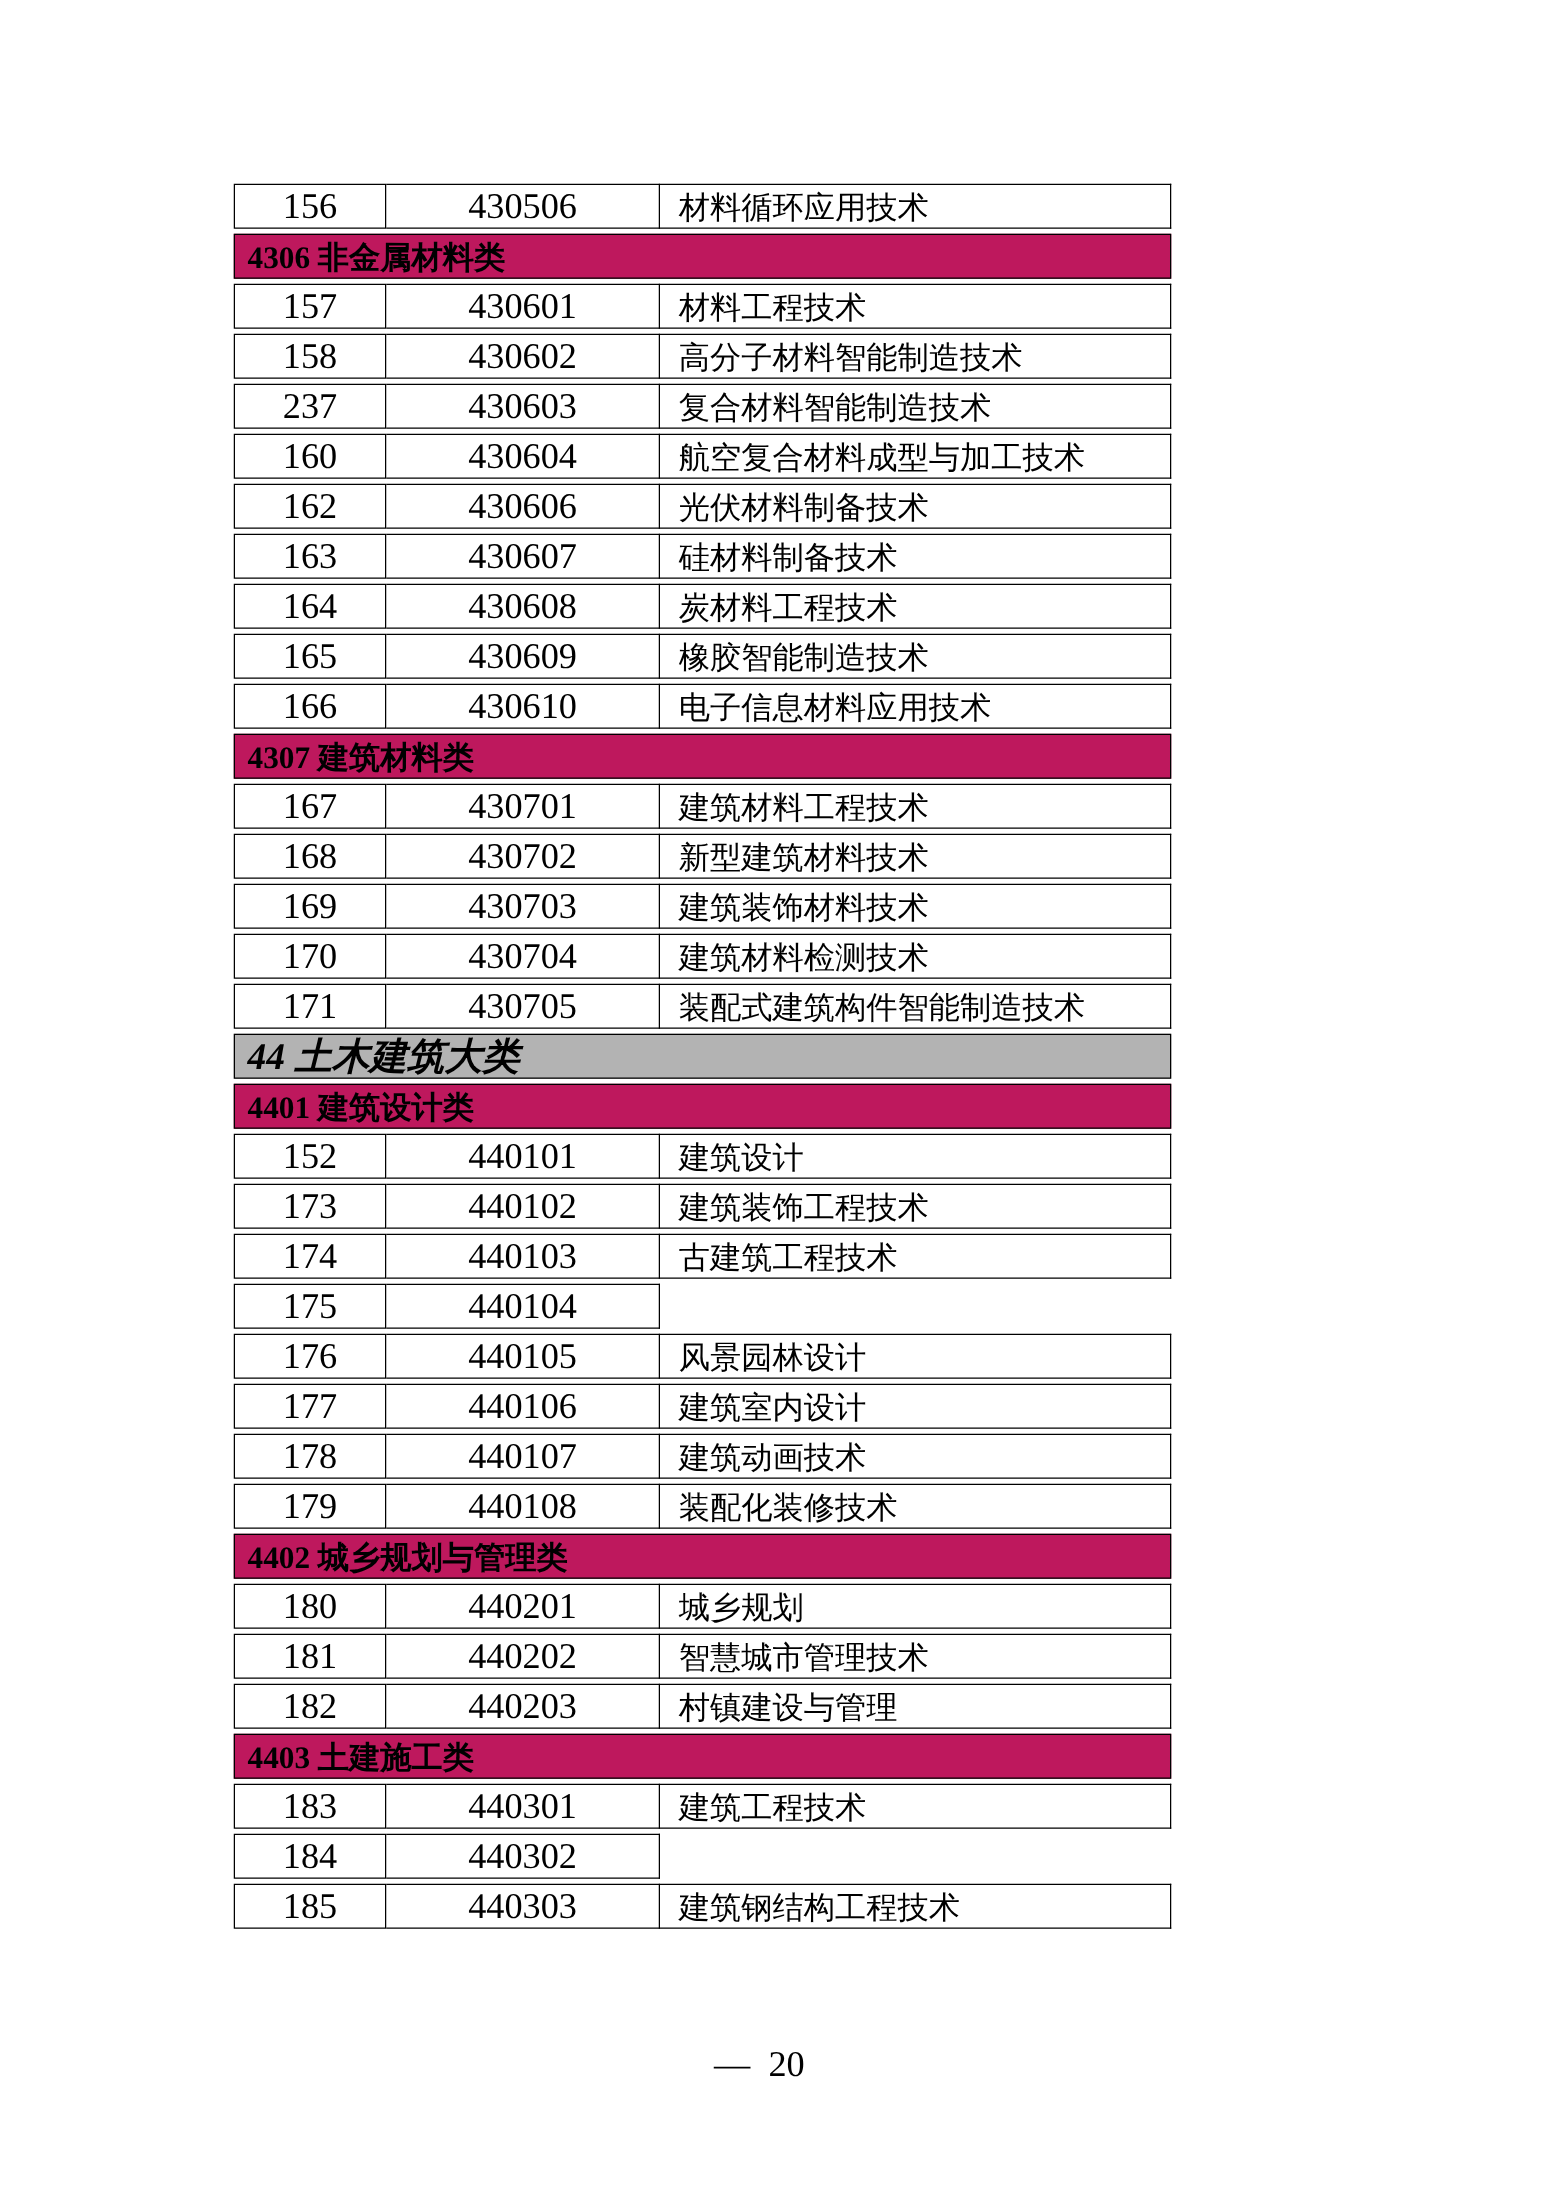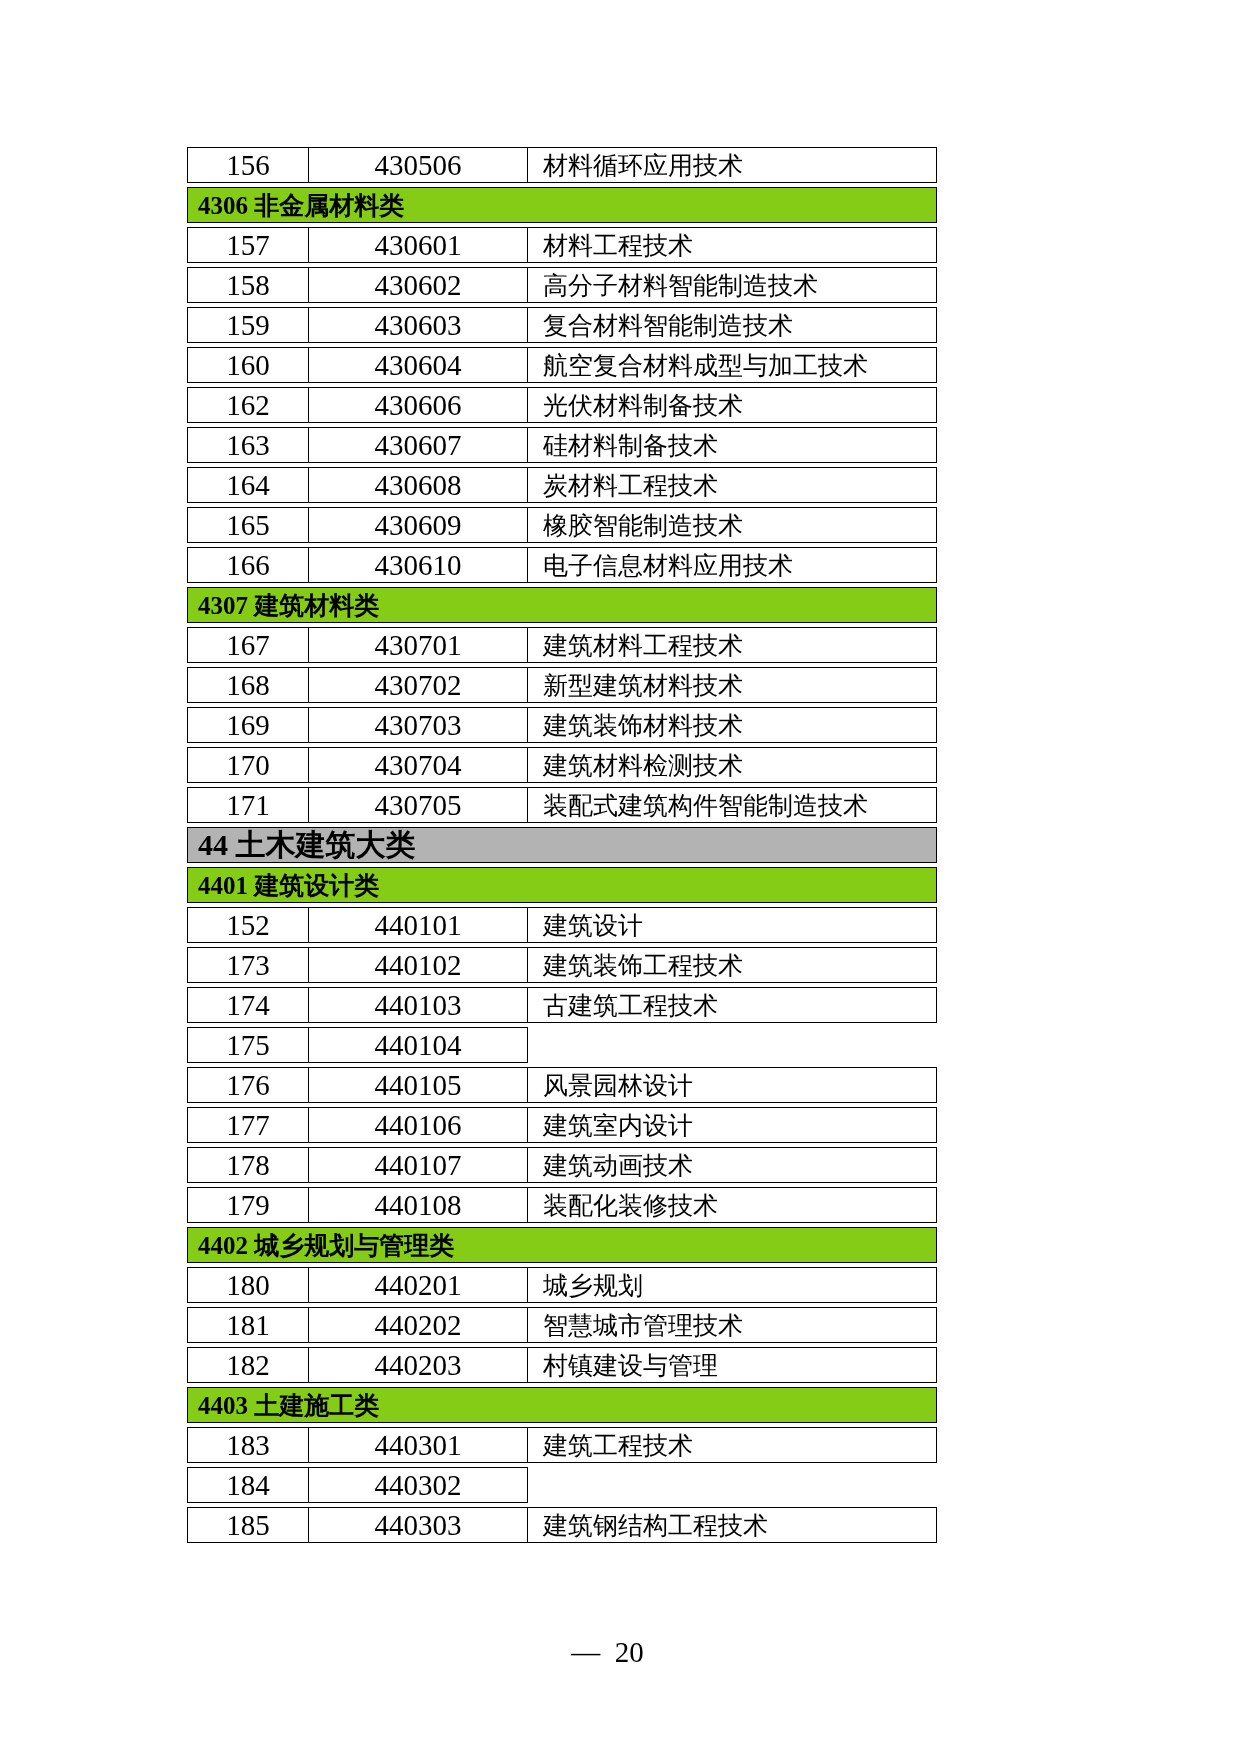--- a/index.html
+++ b/index.html
@@ -27,31 +27,32 @@
     overflow: hidden;
   }
   .c1 { width: 122px; justify-content: center; font-size: 29px; }
   .c2 { width: 219px; justify-content: center; font-size: 29px; border-left: none; }
   .c3 { width: 409px; padding-left: 15px; font-size: 25px; border-left: none; }
   .hdr {
     box-sizing: border-box;
     height: 36px;
     margin-bottom: 4px;
     border: 1.5px solid #000;
-    background: #84cc16;
+    background: #be185d;
     display: flex;
     align-items: center;
     padding-left: 10px;
     font-weight: bold;
     font-size: 25px;
     overflow: hidden;
   }
   .hdr.main {
     background: #b3b3b3;
     font-size: 30px;
+    font-style: italic;
   }
   #spec-table > :last-child { margin-bottom: 0; }
   #page-footer {
     position: absolute;
     top: 1634px;
     left: 0;
     width: 100%;
     text-align: center;
     font-size: 29px;
     line-height: 36px;
@@ -74,21 +75,21 @@
         <div class="cell c1">157</div>
         <div class="cell c2">430601</div>
         <div class="cell c3">材料工程技术</div>
       </div>
       <div class="row">
         <div class="cell c1">158</div>
         <div class="cell c2">430602</div>
         <div class="cell c3">高分子材料智能制造技术</div>
       </div>
       <div class="row">
-        <div class="cell c1">159</div>
+        <div class="cell c1">237</div>
         <div class="cell c2">430603</div>
         <div class="cell c3">复合材料智能制造技术</div>
       </div>
       <div class="row">
         <div class="cell c1">160</div>
         <div class="cell c2">430604</div>
         <div class="cell c3">航空复合材料成型与加工技术</div>
       </div>
       <div class="row">
         <div class="cell c1">162</div>

